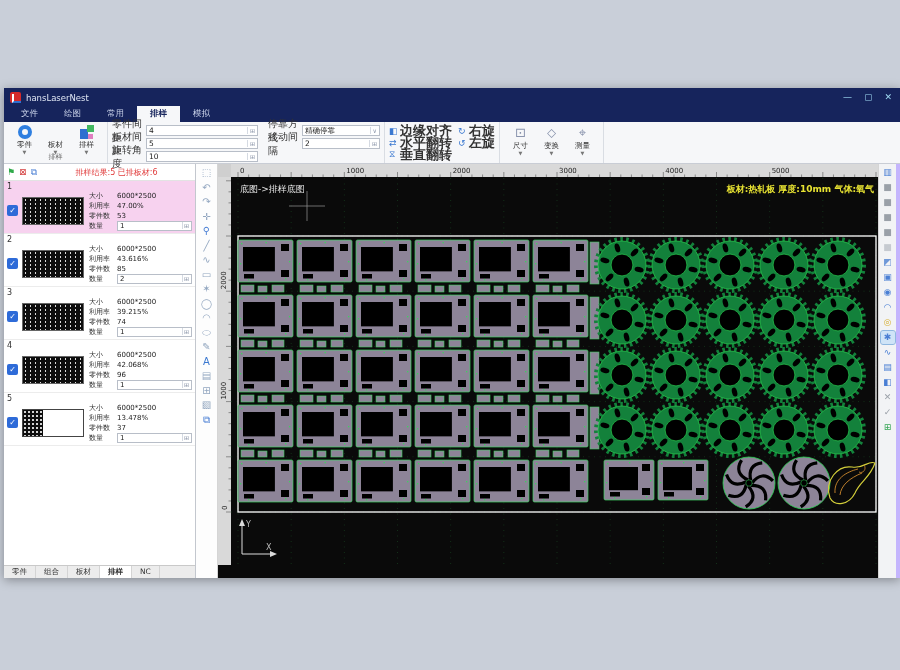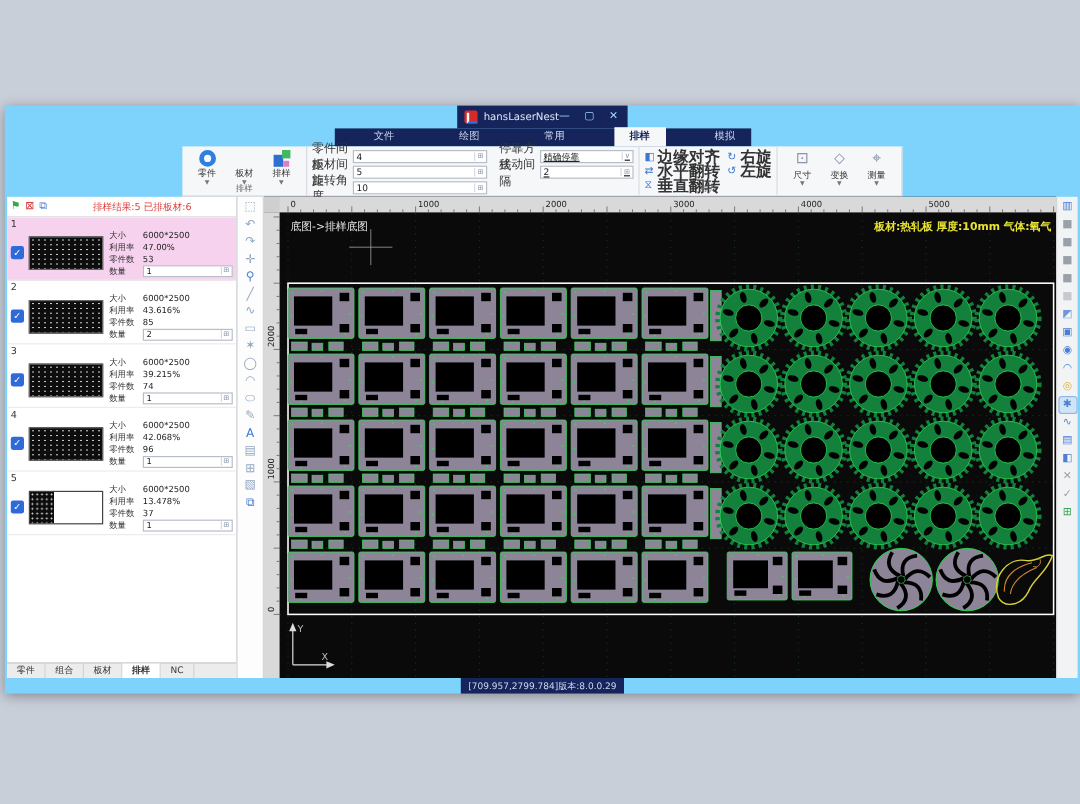--- a/index.html
+++ b/index.html
@@ -1,34 +1,34 @@
 <!DOCTYPE html>
 <html><head>
 <meta charset="utf-8">
 <style>
   * { margin:0; padding:0; box-sizing:border-box; }
   html,body { width:900px; height:670px; overflow:hidden;
     font-family:"DejaVu Sans","Liberation Sans",sans-serif; }
   body { background:#c9cfd9; position:relative; }
 
   #app-window { position:absolute; left:4px; top:88px; width:896px; height:490px;
-    background:#7dd3fc; box-shadow:0 2px 10px rgba(0,0,0,.35); display:flex; flex-direction:column;align-items:center; }
+    background:#c4b5fd; box-shadow:0 2px 10px rgba(0,0,0,.35); display:flex; flex-direction:column; }
 
   
   .titlebar { height:19px; background:#16245c; display:flex; align-items:center; padding:0 6px; flex:0 0 auto; }
   .app-logo { width:11px; height:11px; background:#d42a2a; border-radius:2px; margin-right:5px;
     position:relative; flex:0 0 auto; }
   .app-logo::after { content:""; position:absolute; left:2px; top:2px; width:7px; height:7px;
     border-left:2px solid #fff; border-bottom:2px solid #2f6fd0; }
   .app-title { color:#dfe6f4; font-size:8.5px; flex:1 1 auto; }
   .win-controls { display:flex; gap:12px; margin-right:2px; }
   .win-controls span { color:#9fd9f2; font-size:9px; line-height:9px; cursor:default; }
 
   
-  .menubar { height:15px; background:#16245c; display:flex; align-items:flex-end; padding-left:20px; flex:0 0 auto;gap:28px; }
+  .menubar { height:15px; background:#16245c; display:flex; align-items:flex-end; padding-left:4px; flex:0 0 auto; }
   .menu-tab { color:#cdd6ec; font-size:8.5px; padding:2px 13px 2px; cursor:default; }
   .menu-tab.active { background:#f6f7f9; color:#16245c; font-weight:bold; }
 
   
   .ribbon { height:42px; background:#f6f7f9; border-bottom:1px solid #c9cdd5; display:flex; flex:0 0 auto; }
   .ribbon-group { position:relative; border-right:1px solid #d9dde3; height:100%; padding:2px 4px 0; }
   .group-label { position:absolute; bottom:1px; left:0; right:0; text-align:center; font-size:7px; color:#666; }
   .bigbtn-row { display:flex; gap:6px; padding:1px 4px; }
   .bigbtn { display:flex; flex-direction:column; align-items:center; width:25px; cursor:default; }
   .bigbtn .cap { font-size:7.5px; color:#333; margin-top:1px; }
@@ -40,21 +40,21 @@
   .icon-nest::after { content:""; position:absolute; right:0; top:0; width:7px; height:7px; background:#42b860;
     box-shadow:0 8px 0 -1px #e07fc0; }
   .icon-glyph { font-size:13px; line-height:15px; color:#8a94ad; height:15px; }
   .param-grid { display:flex; gap:10px; padding-top:1px; }
   .param-col { display:flex; flex-direction:column; gap:2px; }
   .pfield { display:flex; align-items:center; height:11px; }
   .pfield label { font-size:10px; color:#333; width:34px; text-align:left; }
   .pbox { border:1px solid #b8bec8; background:#fff; height:11px; display:flex; align-items:center;
     font-size:7.5px; color:#222; padding:0 2px; position:relative; }
   .pbox .adorn { margin-left:auto; color:#8a94a8; font-size:6px; border-left:1px solid #d5dae2; padding-left:2px; }
-  .w110 { width:112px; } .w78 { width:78px;text-decoration:underline; }
+  .w110 { width:112px; } .w78 { width:78px; }
   .align-cols { display:flex; gap:6px; padding-top:1px; }
   .abtn { display:flex; align-items:center; height:11px; margin-bottom:1px; cursor:default; }
   .abtn .ic { color:#3a78d0; font-size:9px; width:11px; }
   .abtn .tx { font-size:13px; color:#333;font-weight:bold; }
 
   
   .main { flex:1 1 auto; display:flex; min-height:0; }
 
   
   .sidebar { width:192px; background:#fff; border-right:1px solid #c3c7ce; display:flex; flex-direction:column; }
@@ -1345,17 +1345,13 @@
         <div class="rt-icon active" style="color: rgb(74, 127, 212);">✱</div>
         <div class="rt-icon" style="color: rgb(74, 127, 212);">∿</div>
         <div class="rt-icon" style="color: rgb(74, 127, 212);">▤</div>
         <div class="rt-icon" style="color: rgb(74, 127, 212);">◧</div>
         <div class="rt-icon" style="color: rgb(154, 160, 168);">✕</div>
         <div class="rt-icon" style="color: rgb(154, 160, 168);">✓</div>
         <div class="rt-icon" style="color: rgb(58, 168, 88);">⊞</div>
       </div>
   </div>
 
-  <div class="statusbar">
-    <span>[709.957,2799.784]</span>
-    <span class="right">版本:8.0.0.29</span>
-  </div>
 </div>
 
 </body></html>

